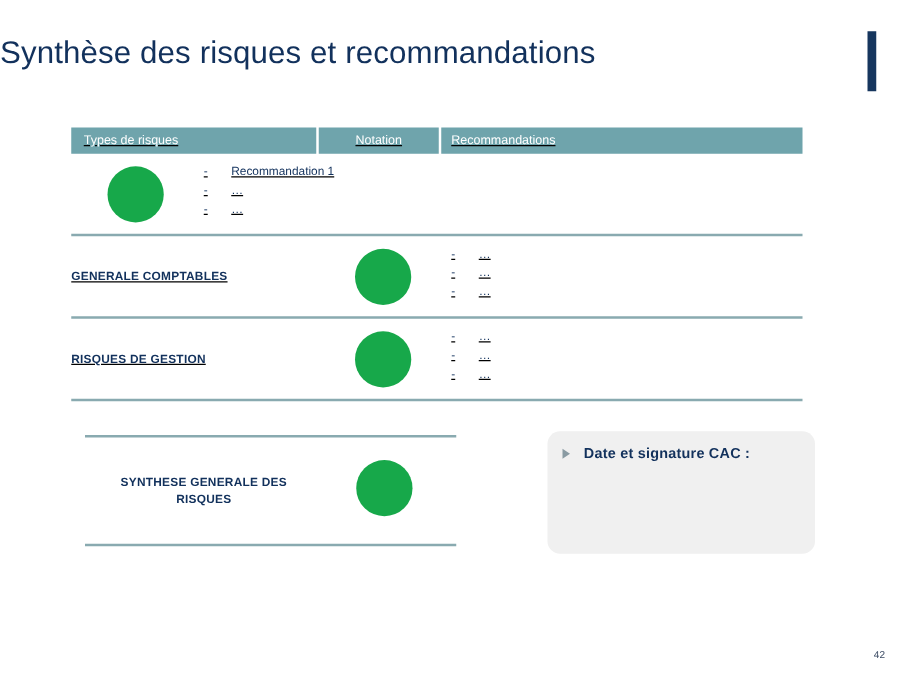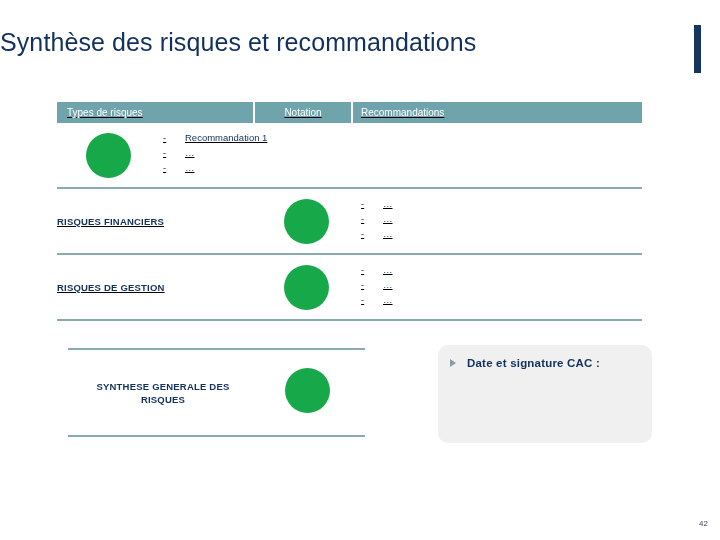--- a/index.html
+++ b/index.html
@@ -206,21 +206,21 @@
         <span>…</span>
       </div>
       <div class="reco-line">
         <span class="reco-dash">-</span>
         <span>…</span>
       </div>
     </div>
   </div>
 
   <div class="table-row">
-    <div class="td-type">RISQUES FINANCIERS</div>
+    <div class="td-type">GENERALE COMPTABLES</div>
     <div class="td-notation">
       <div class="dot"></div>
     </div>
     <div class="td-reco">
       <div class="reco-line">
         <span class="reco-dash">-</span>
         <span>…</span>
       </div>
       <div class="reco-line">
         <span class="reco-dash">-</span>

